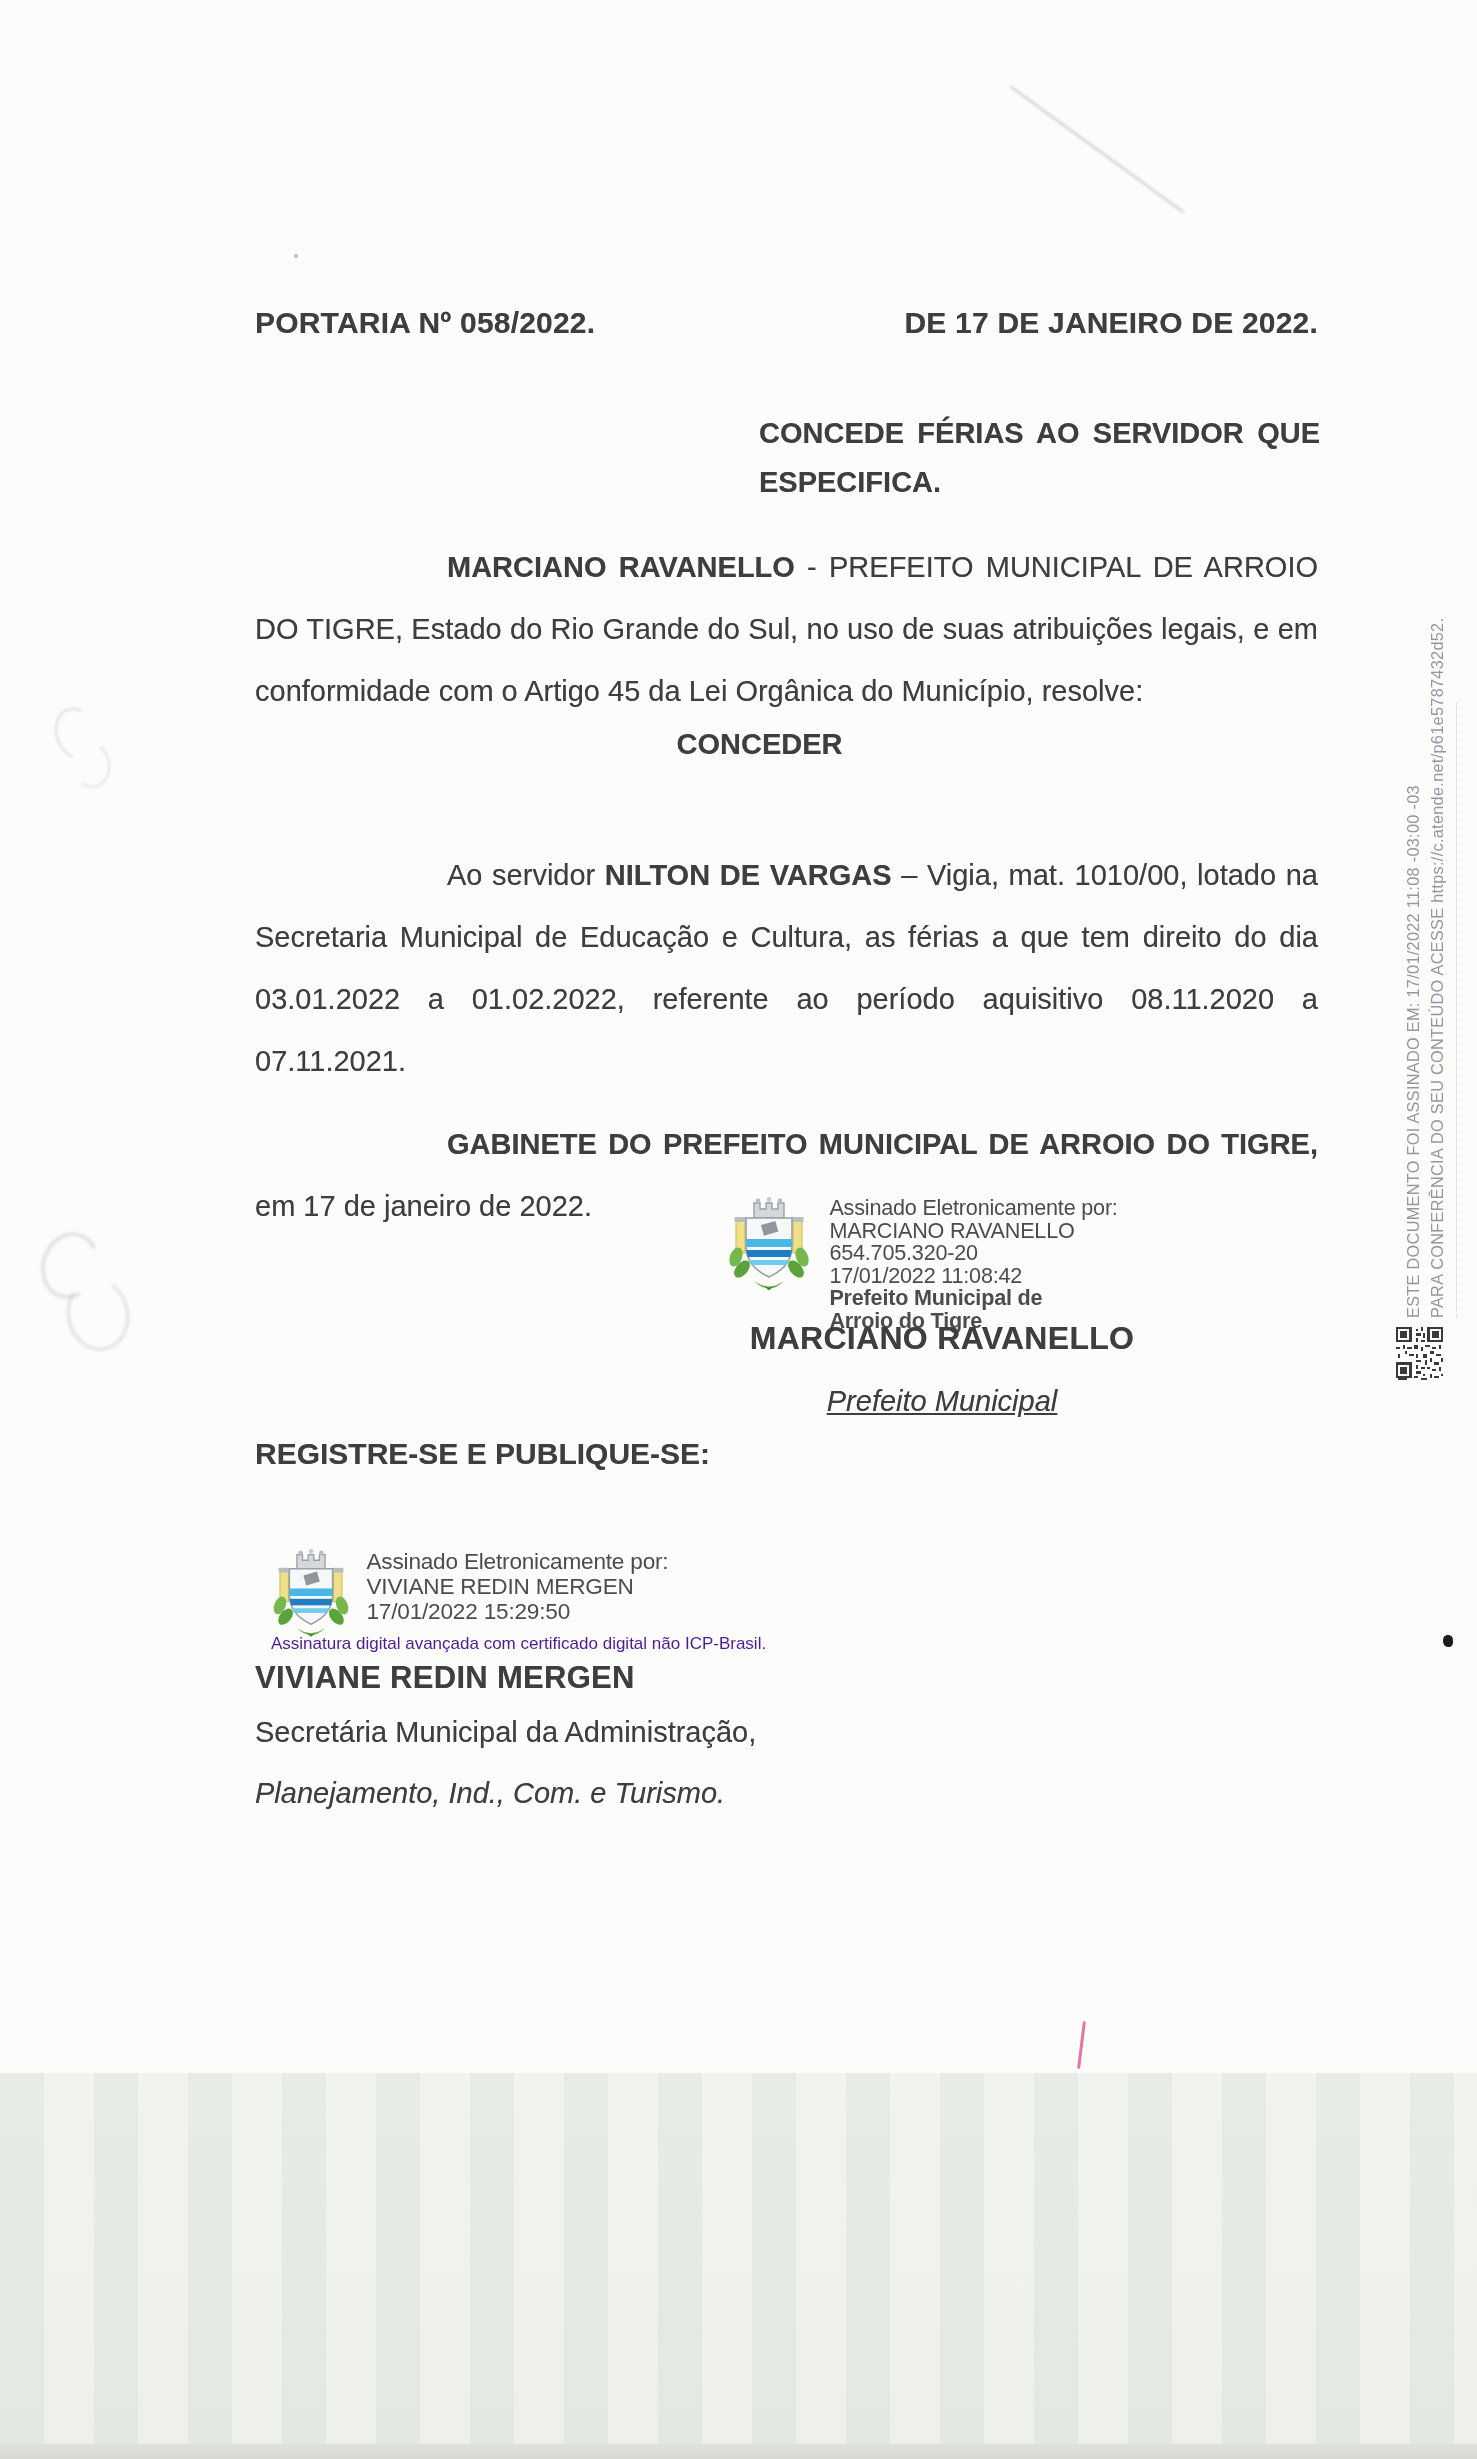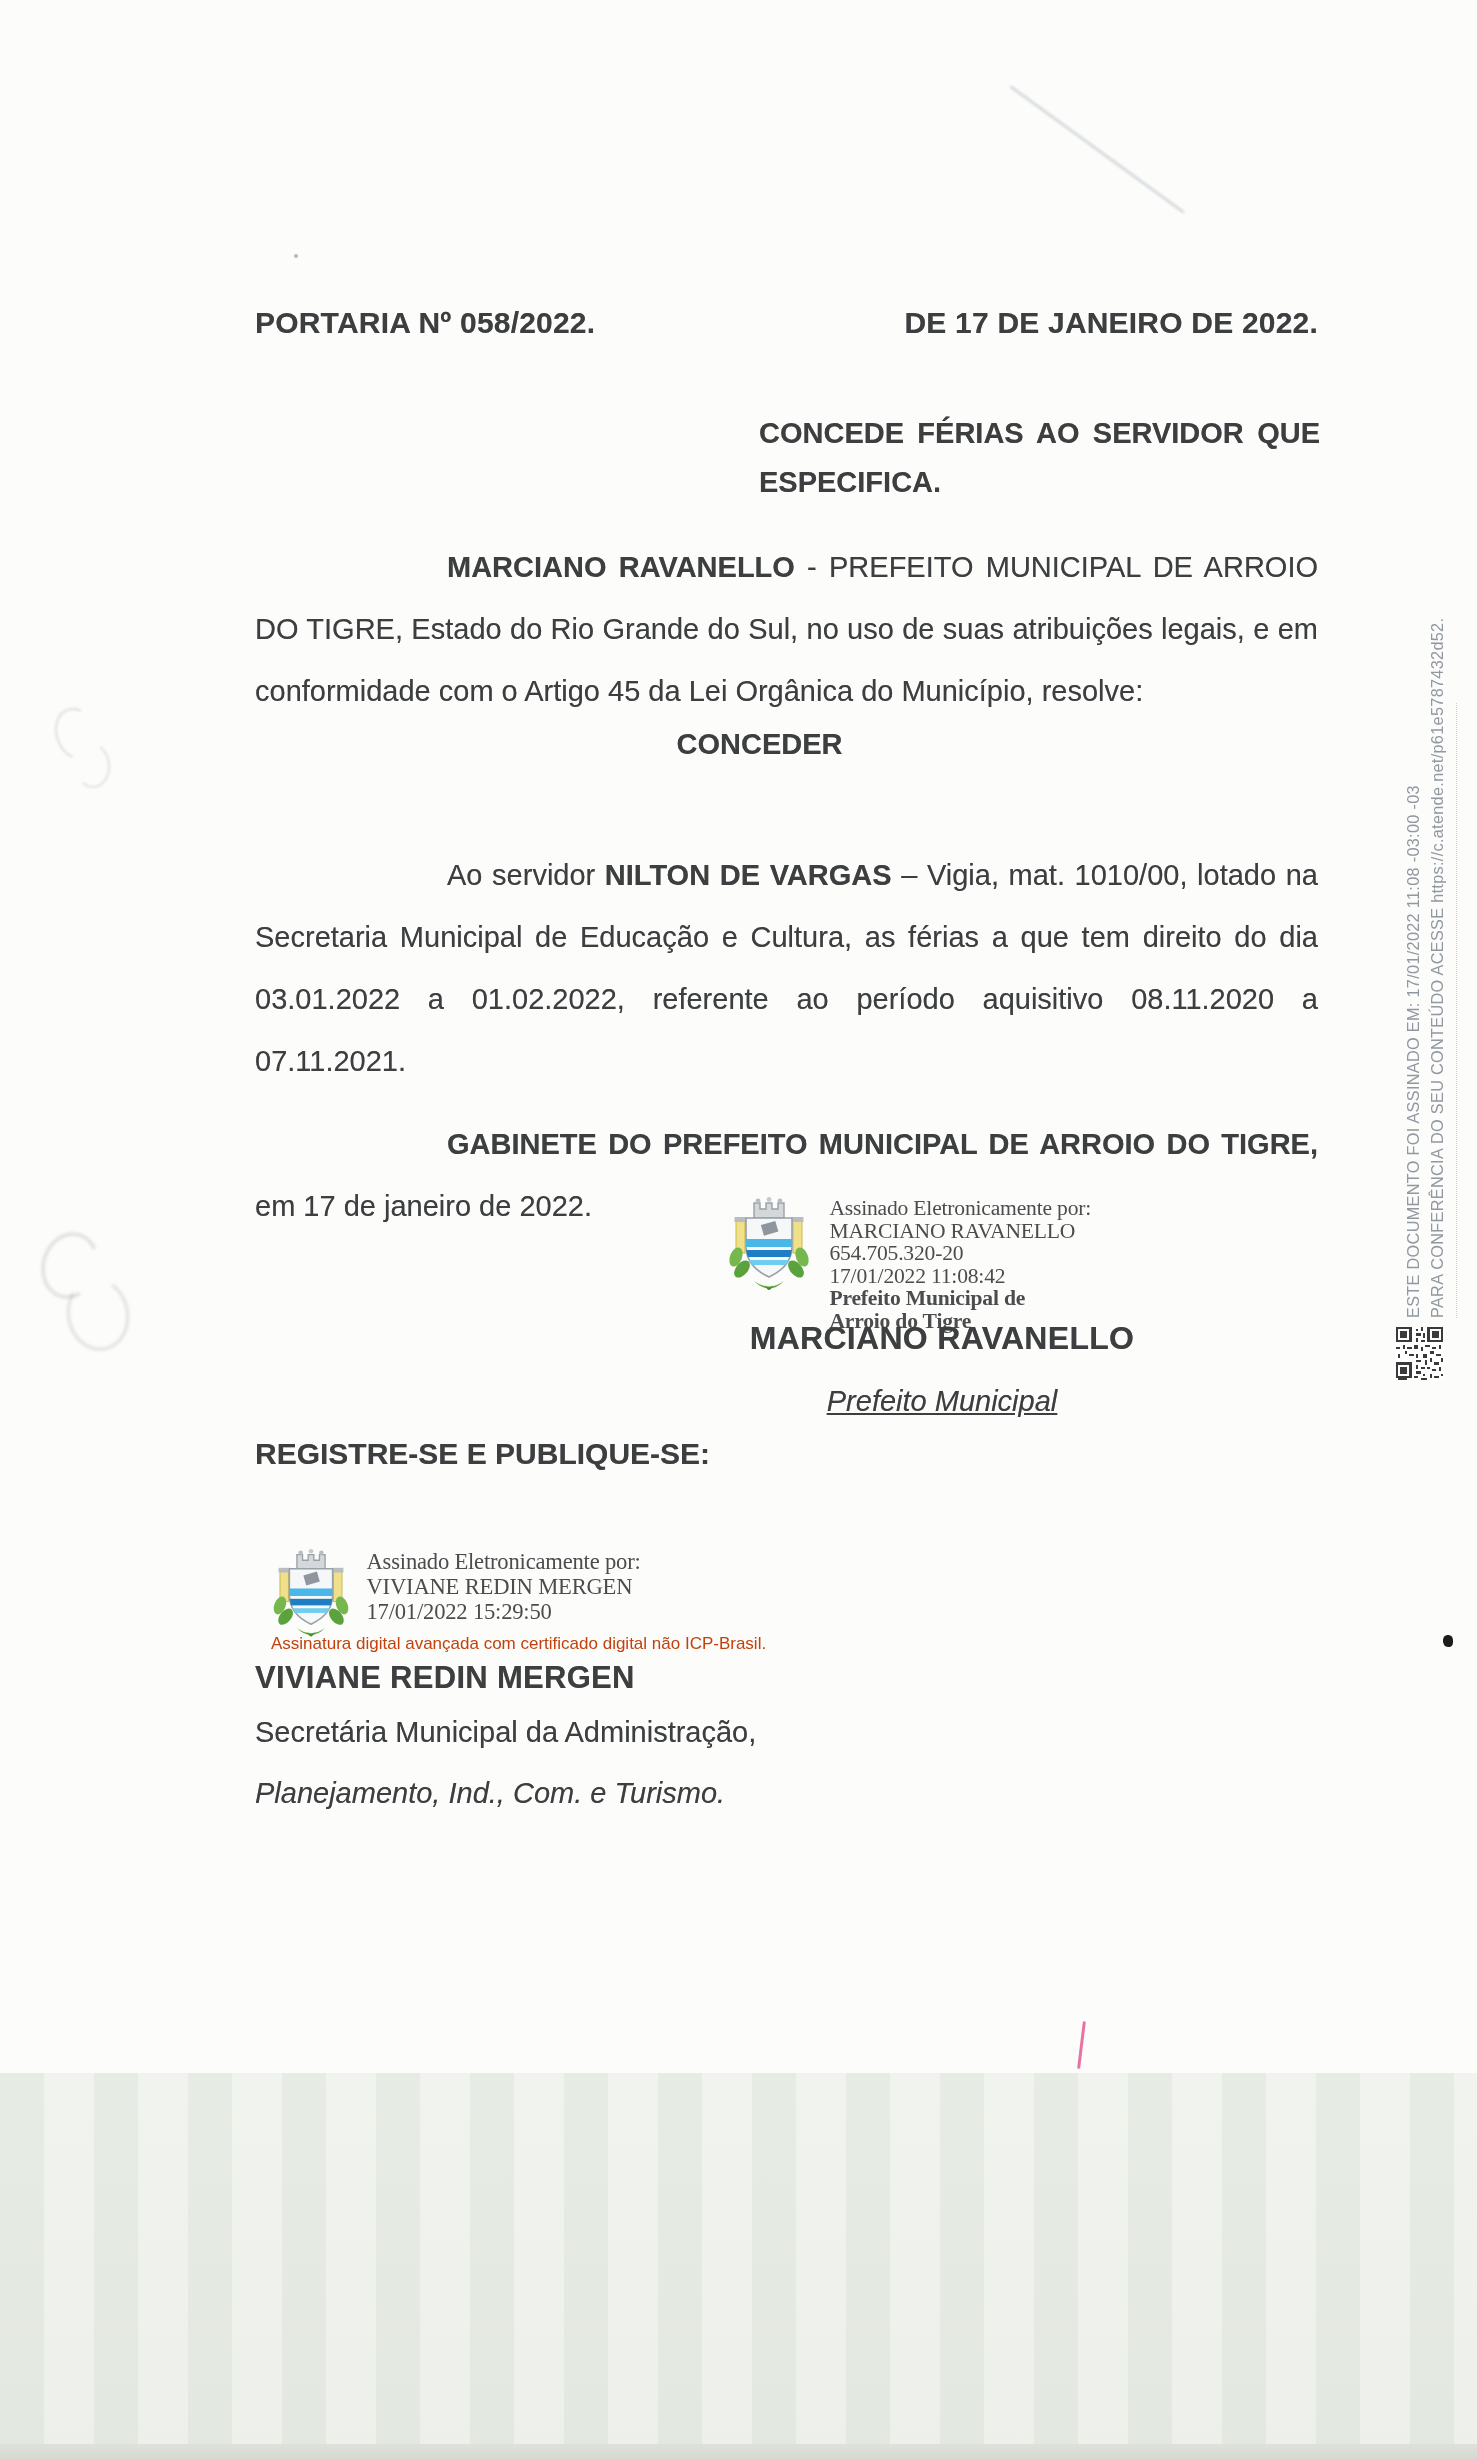--- a/index.html
+++ b/index.html
@@ -21,32 +21,32 @@
   .para{left:255px;width:1063px;font-size:29px;line-height:62px;text-align:justify;}
   .indent{text-indent:192px;}
   .p1{top:507px;}
   .conceder{left:255px;top:728px;width:1009px;text-align:center;font-size:29px;font-weight:bold;}
   .p2{top:815px;}
   .p3{top:1084px;}
   b,.bold{font-weight:bold;}
   
   .stamp1{left:722px;top:1197px;display:flex;align-items:flex-start;}
   .stamp1 .crest{width:94px;height:100px;flex:0 0 auto;}
-  .stamp-text{margin-left:13.4px;font-size:21.6px;line-height:22.6px;color:#4a4c4e;letter-spacing:-0.2px;font-family:Liberation Serif, serif;}
+  .stamp-text{margin-left:13.4px;font-size:21.6px;line-height:22.6px;color:#4a4c4e;letter-spacing:-0.2px;}
   .stamp-text .b{font-weight:bold;}
   .sig-center{left:716px;width:452px;text-align:center;}
   .sig1-name{top:1320px;font-size:32px;font-weight:bold;letter-spacing:0.3px;}
   .sig1-role{top:1385px;font-size:29px;font-style:italic;text-decoration:underline;}
   
   .register{left:255px;top:1422px;font-size:30px;font-weight:bold;line-height:63px;}
   
   .stamp2{left:267px;top:1549px;display:flex;align-items:flex-start;}
   .stamp2 .crest{width:88px;height:94px;flex:0 0 auto;}
   .stamp2 .stamp-text{font-size:22.6px;line-height:25px;margin-left:11.5px;}
-  .sig2-note{left:271px;top:1633px;width:552px;font-size:17px;line-height:22px;color:#c2410c;}
+  .sig2-note{left:271px;top:1633px;width:552px;font-size:17px;line-height:22px;color:#4c1d95;}
   .sig2-name{left:255px;top:1660px;font-size:31px;font-weight:bold;letter-spacing:0.3px;}
   .sig2-role1{left:255px;top:1716px;font-size:29px;}
   .sig2-role2{left:255px;top:1777px;font-size:29px;font-style:italic;}
   
   .vertical-meta{
     left:1401px;top:1318px;width:663px;
     transform:rotate(-90deg);transform-origin:0 0;
     font-size:16.3px;line-height:24px;color:#9198a1;letter-spacing:0.3px;white-space:nowrap;
   }
   .vertical-meta .faint-line{margin-top:6.7px;width:615px;border-top:1.9px dotted rgba(150,156,164,.45);height:0;}

